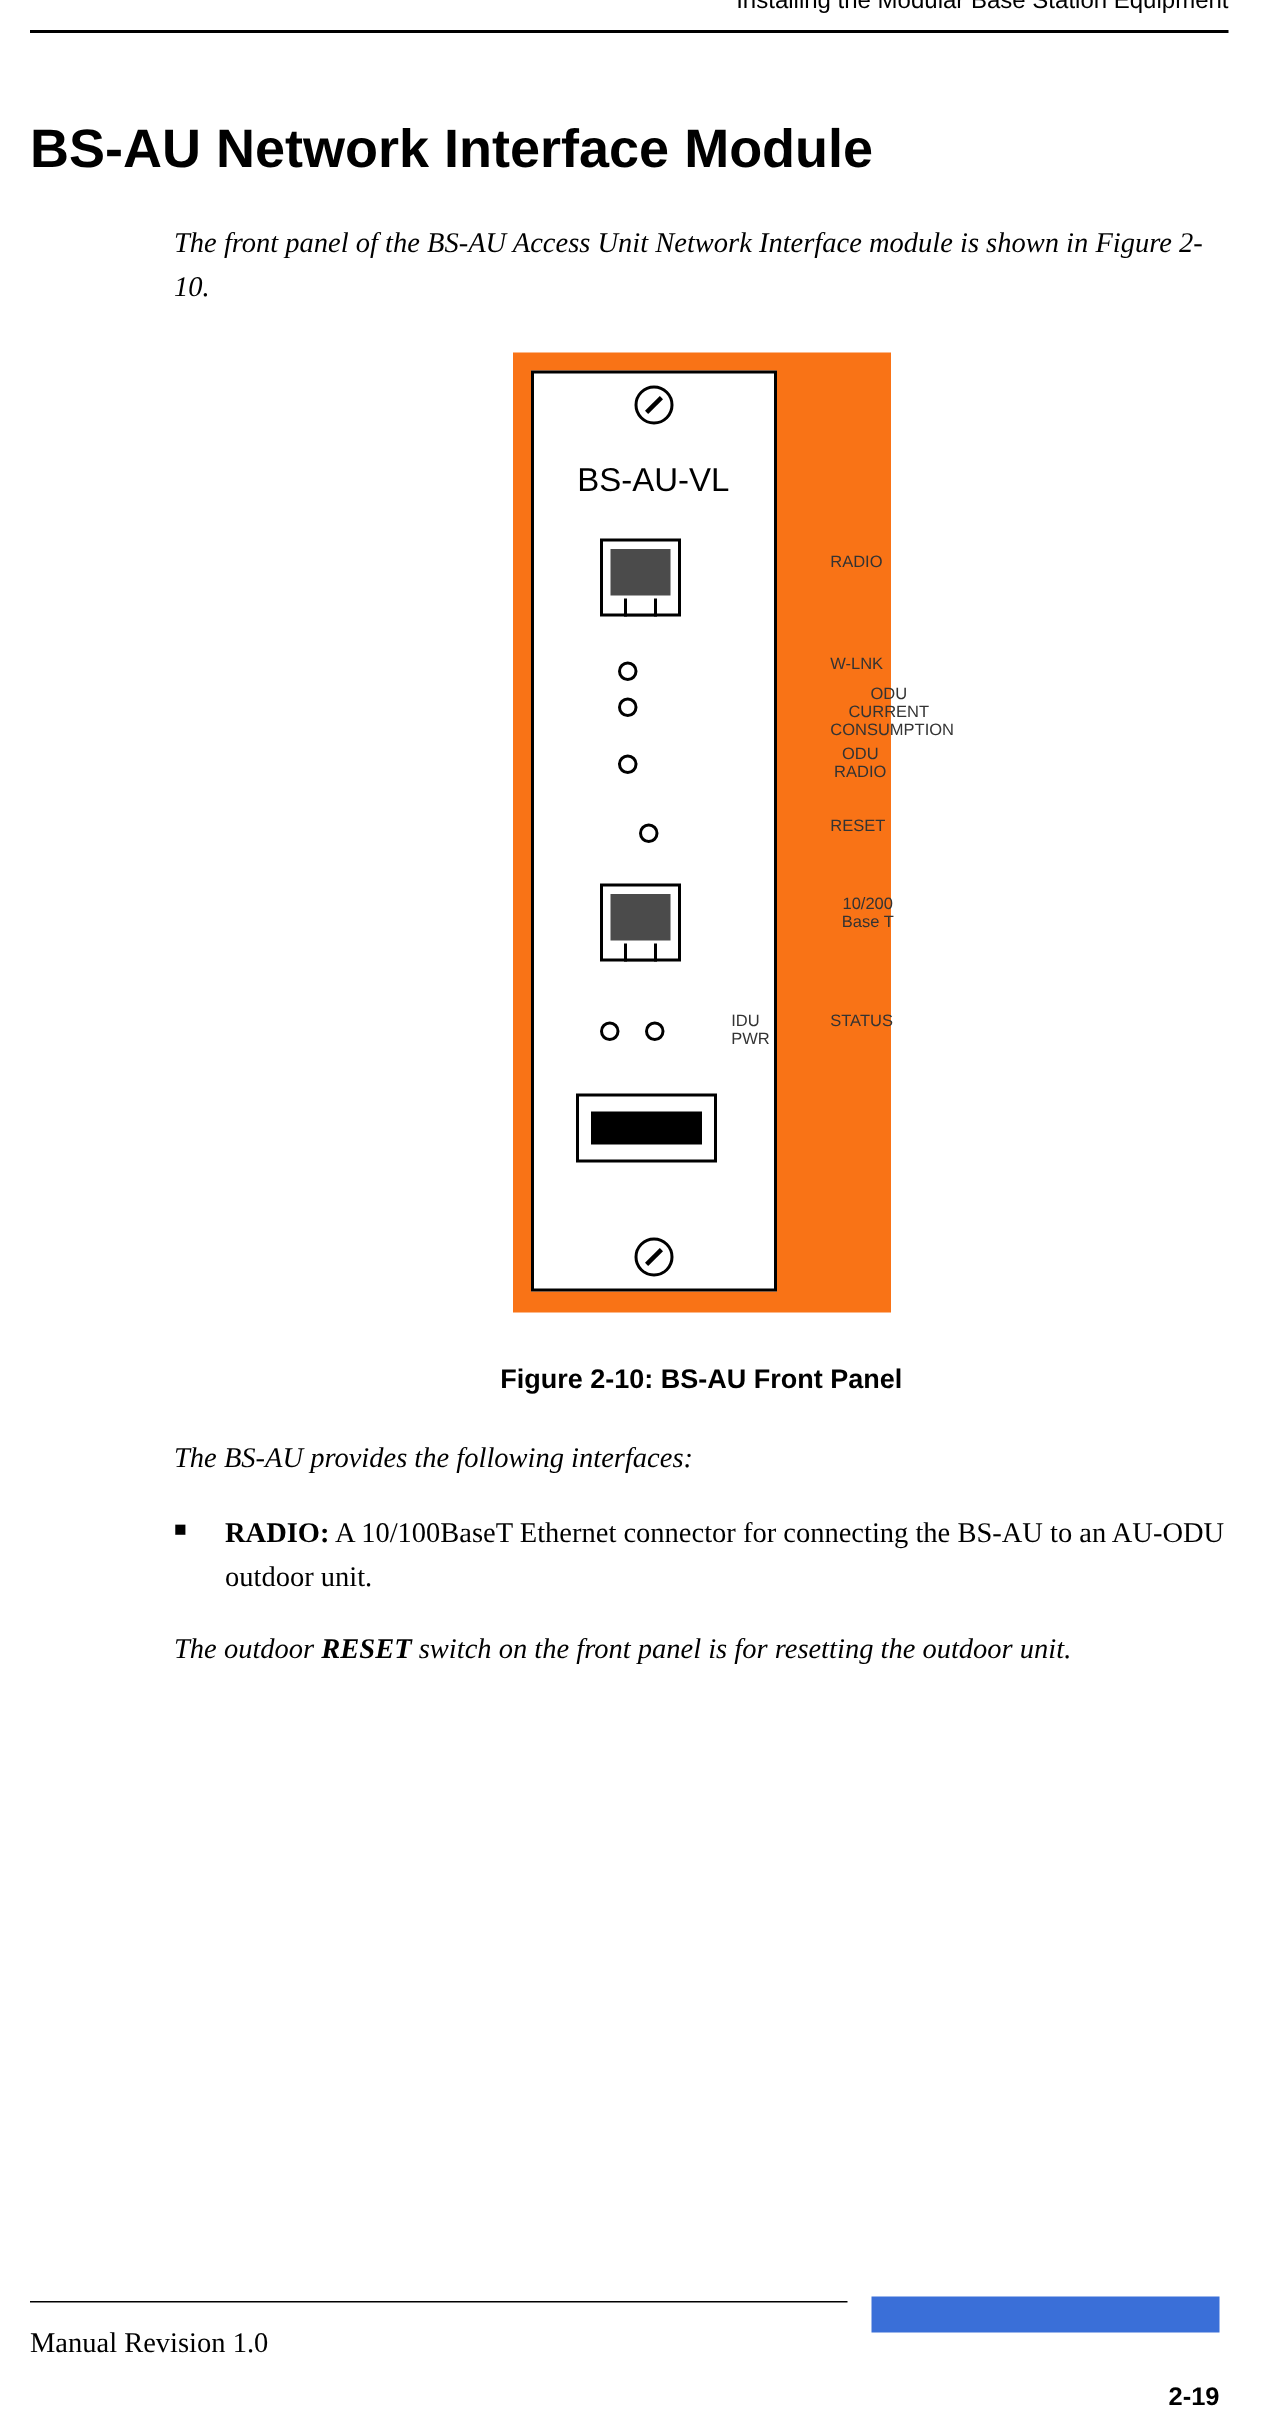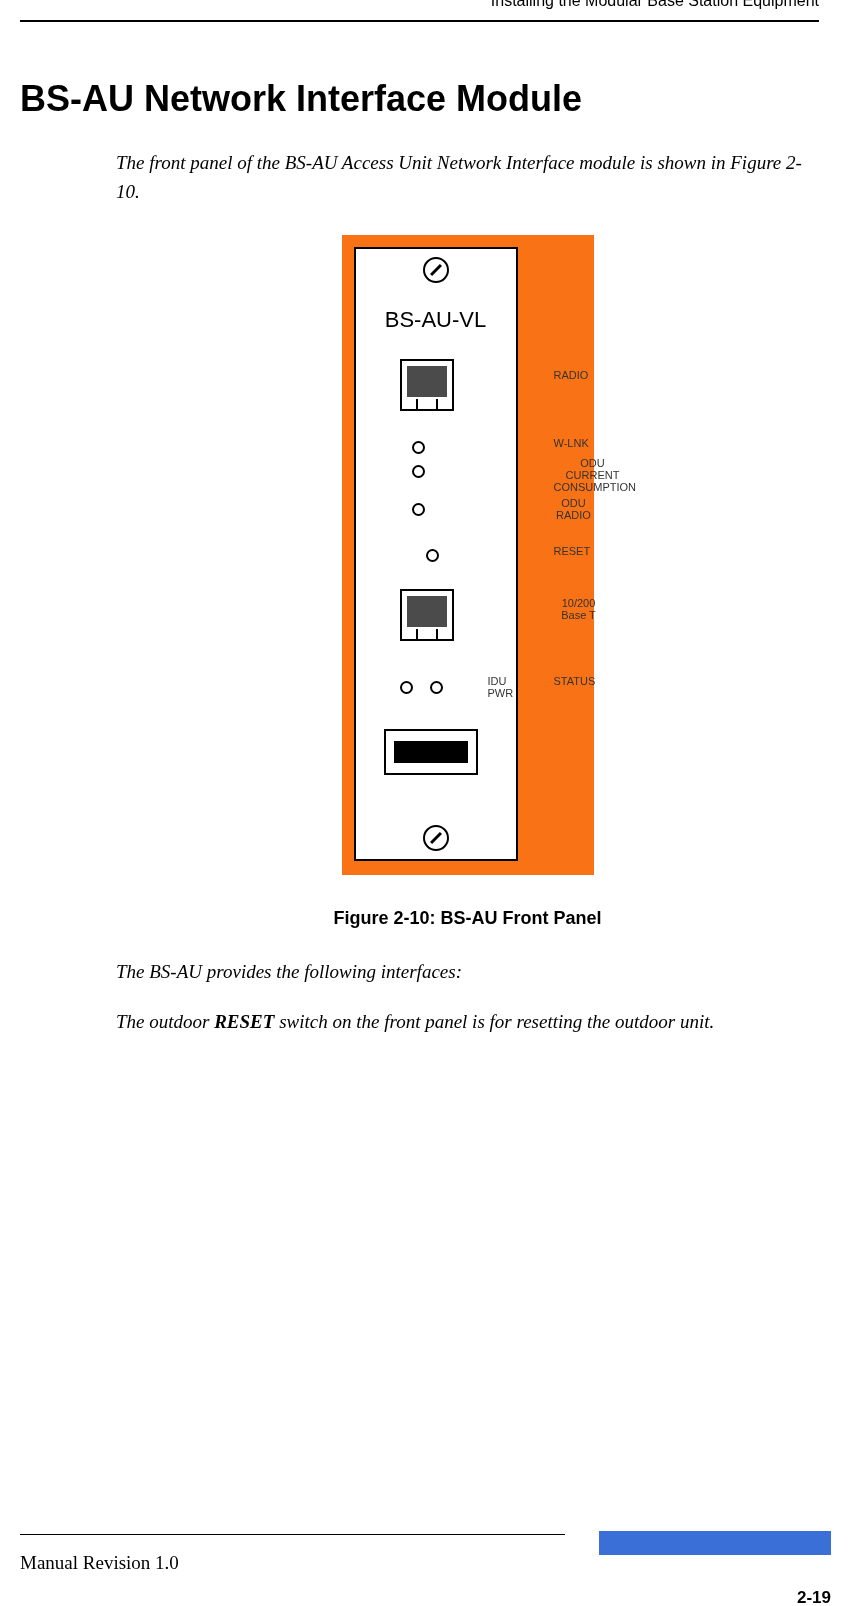--- a/index.html
+++ b/index.html
@@ -160,21 +160,21 @@
   .bigslot::after{
     content:"";
     position:absolute;
     left:8px; right:8px; top:10px; bottom:10px;
     background:#000;
   }
 
   
   .footer {
     position:absolute;
-    left:20px; right:26px;
+    left:20px; right:44px;
     bottom: 32px;
   }
   .footer-rule-wrap { position:relative; height:10px; }
   .footer-rule-left {
     position:absolute; left:0; top:0;
     width: 545px; border-top:1.5px solid #000;
   }
   .footer-text {
     font-size: 19px;
     margin-top: 8px;
@@ -243,20 +243,23 @@
         <div class="lbl" style="top:362px; left:184px; width:50px">10/200 Base T</div>
         <div class="lbl" style="top:440px; left:184px">STATUS</div>
         <div class="lbl" style="top:440px; left:118px; width:30px; text-align:left">IDU PWR</div>
       </div>
     </div>
     <div class="caption">Figure 2-10: BS-AU Front Panel</div>
 
     <p class="para">The BS-AU provides the following interfaces:</p>
 
     <ul class="sqlist">
+      <li>
+        <span class="b">RADIO:</span><span> A 10/100BaseT Ethernet connector for connecting the BS-AU to an AU-ODU outdoor unit.</span>
+      </li>
     </ul>
 
     <p class="para">
       <span>The outdoor </span><span class="b">RESET</span><span> switch on the front panel is for resetting the outdoor unit.</span>
     </p>
   </div>
 
   <div class="footer">
     <div class="footer-rule-wrap">
       <div class="footer-rule-left"></div>

